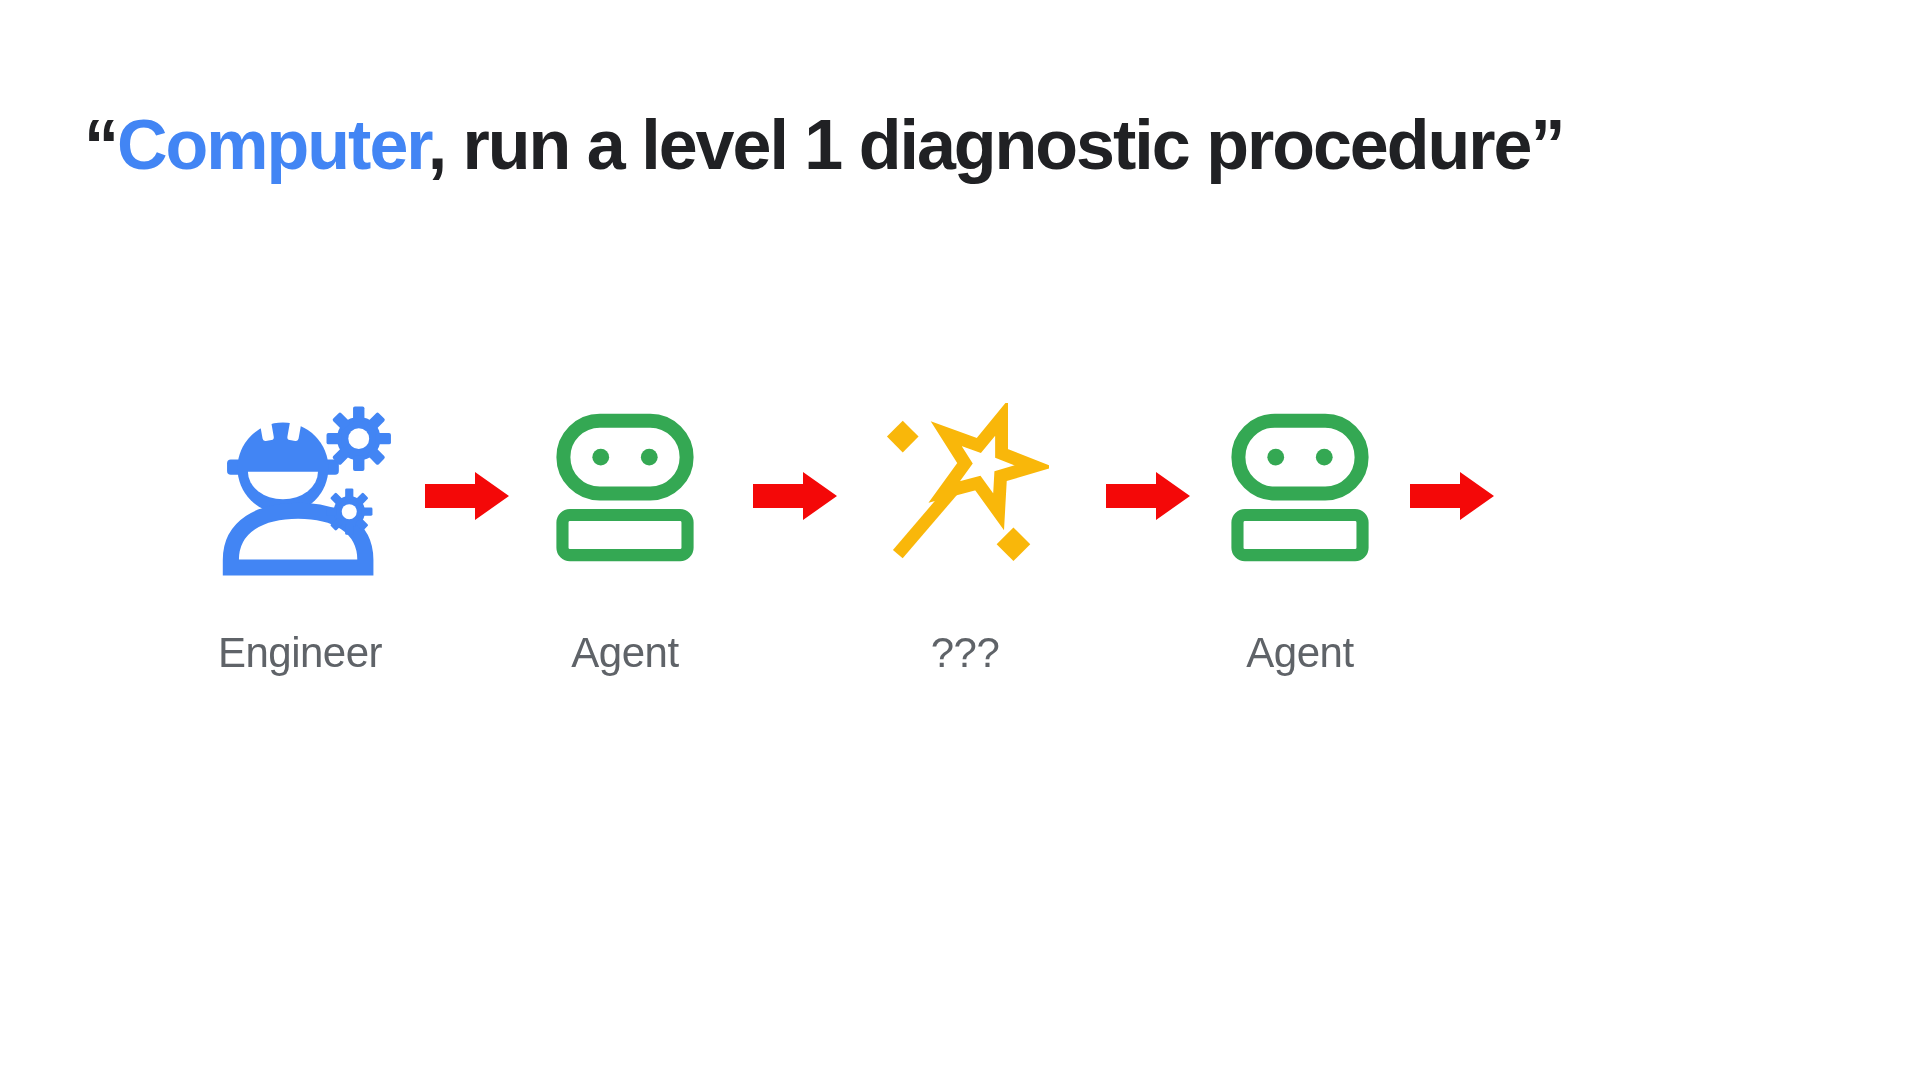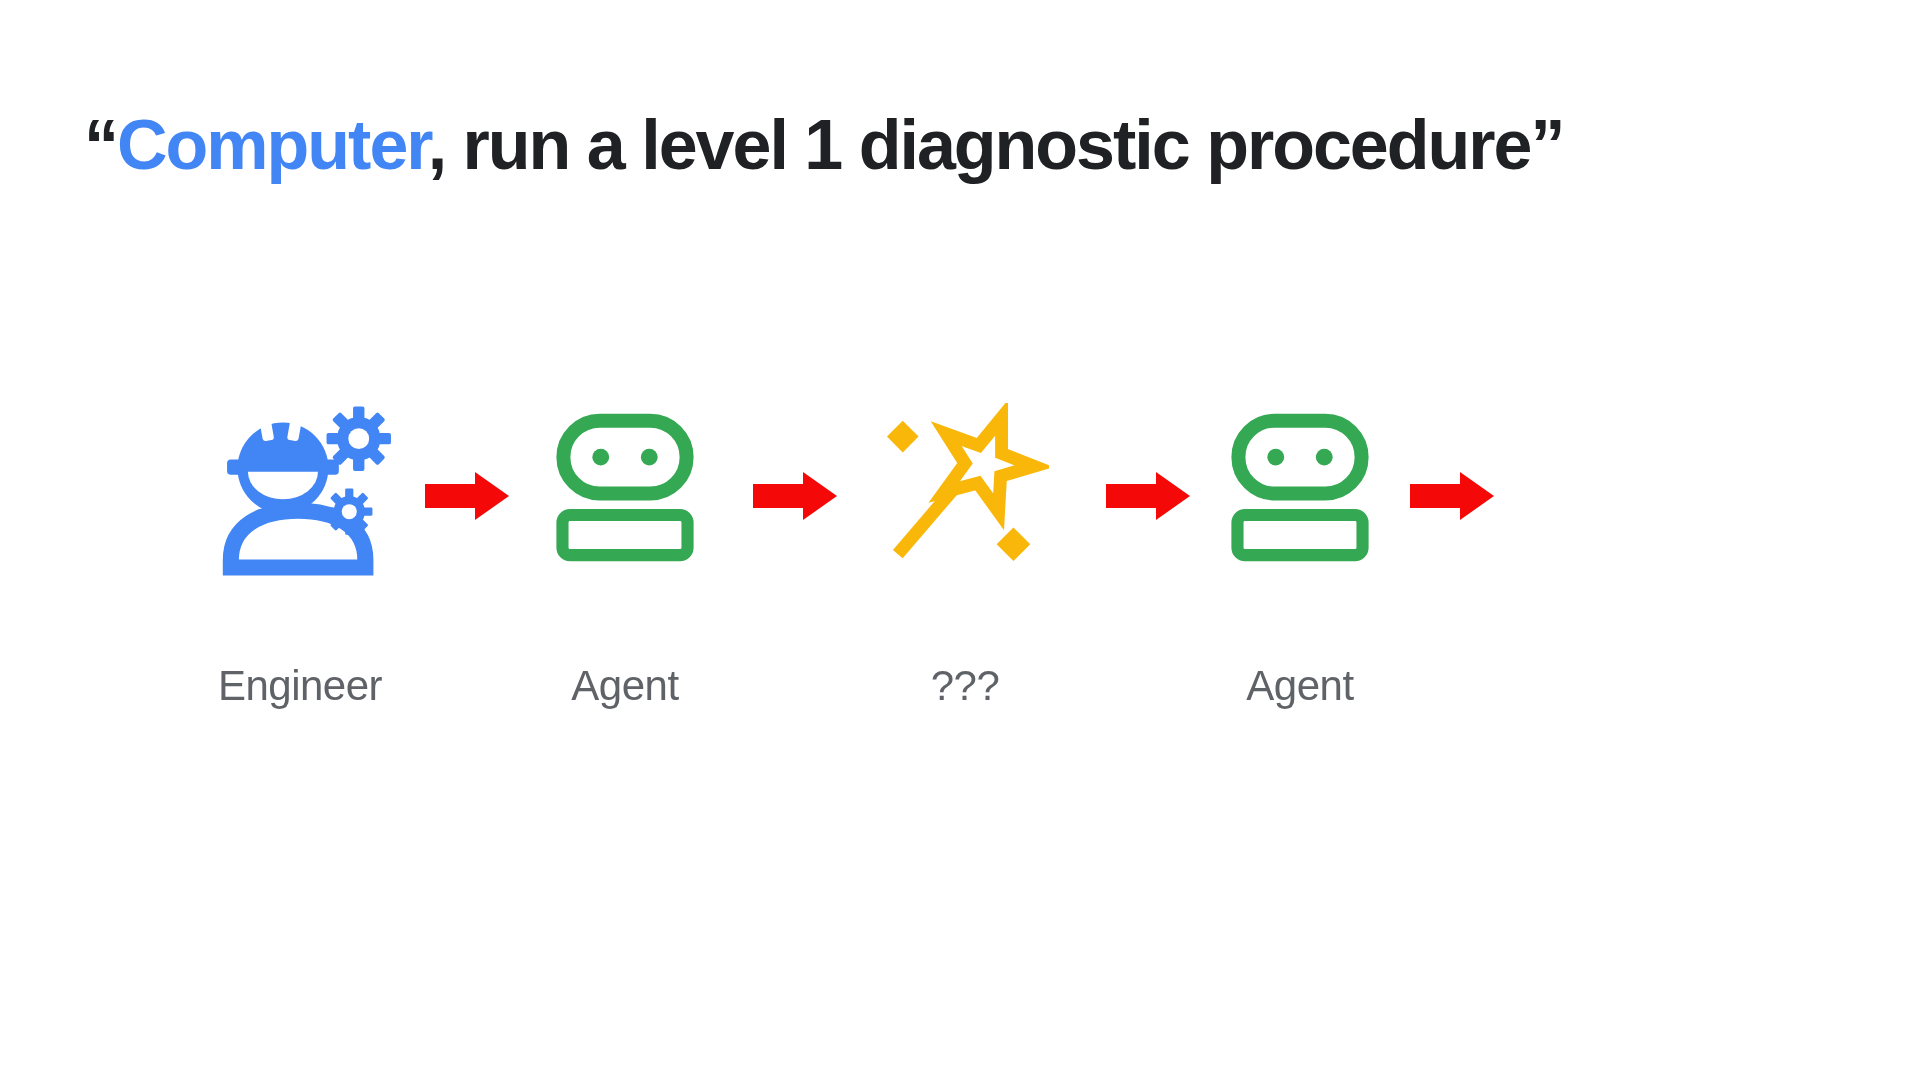--- a/index.html
+++ b/index.html
@@ -16,21 +16,21 @@
   .title{
     position:absolute;left:84px;top:110px;
     font-size:70px;font-weight:700;letter-spacing:-2px;
     color:var(--ink);white-space:nowrap;line-height:1;
   }
   .title .hl{color:var(--blue);}
   .node{position:absolute;top:398px;width:220px;text-align:center;}
   .n0{left:190px}.n1{left:515px}.n2{left:855px}.n3{left:1190px}.n4{left:1490px}
   .icon-box{height:178px;display:flex;align-items:center;justify-content:center;}
   .node-label{
-    display:block;margin-top:89px;font-size:42px;font-weight:400;
+    display:block;margin-top:56px;font-size:42px;font-weight:400;
     color:var(--gray);letter-spacing:-0.5px;line-height:1;
   }
   .arrow{position:absolute;top:472px;width:84px;height:48px;}
   .a0{left:425px}.a1{left:753px}.a2{left:1106px}.a3{left:1410px}
   .ic-engineer{color:var(--blue);}
   .ic-agent{color:var(--green);}
   .ic-wand{color:var(--yellow);}
   .ic-report{color:var(--blue);}
   .ic-arrow{color:var(--red);}
 </style>

